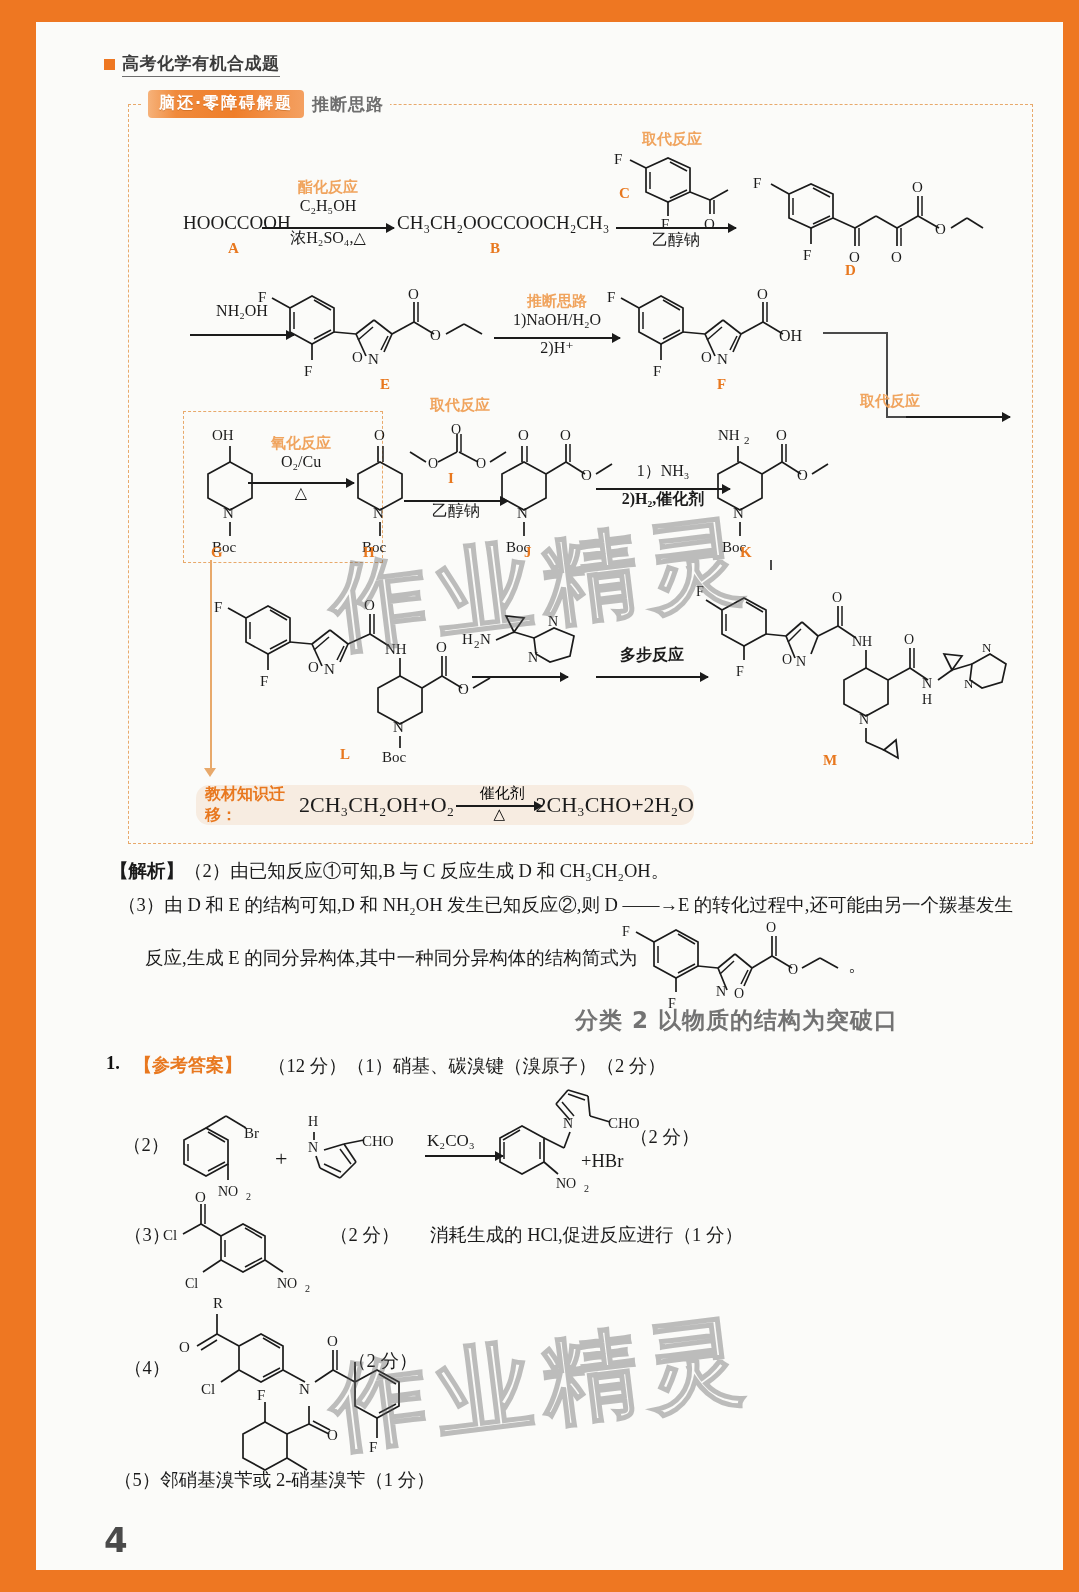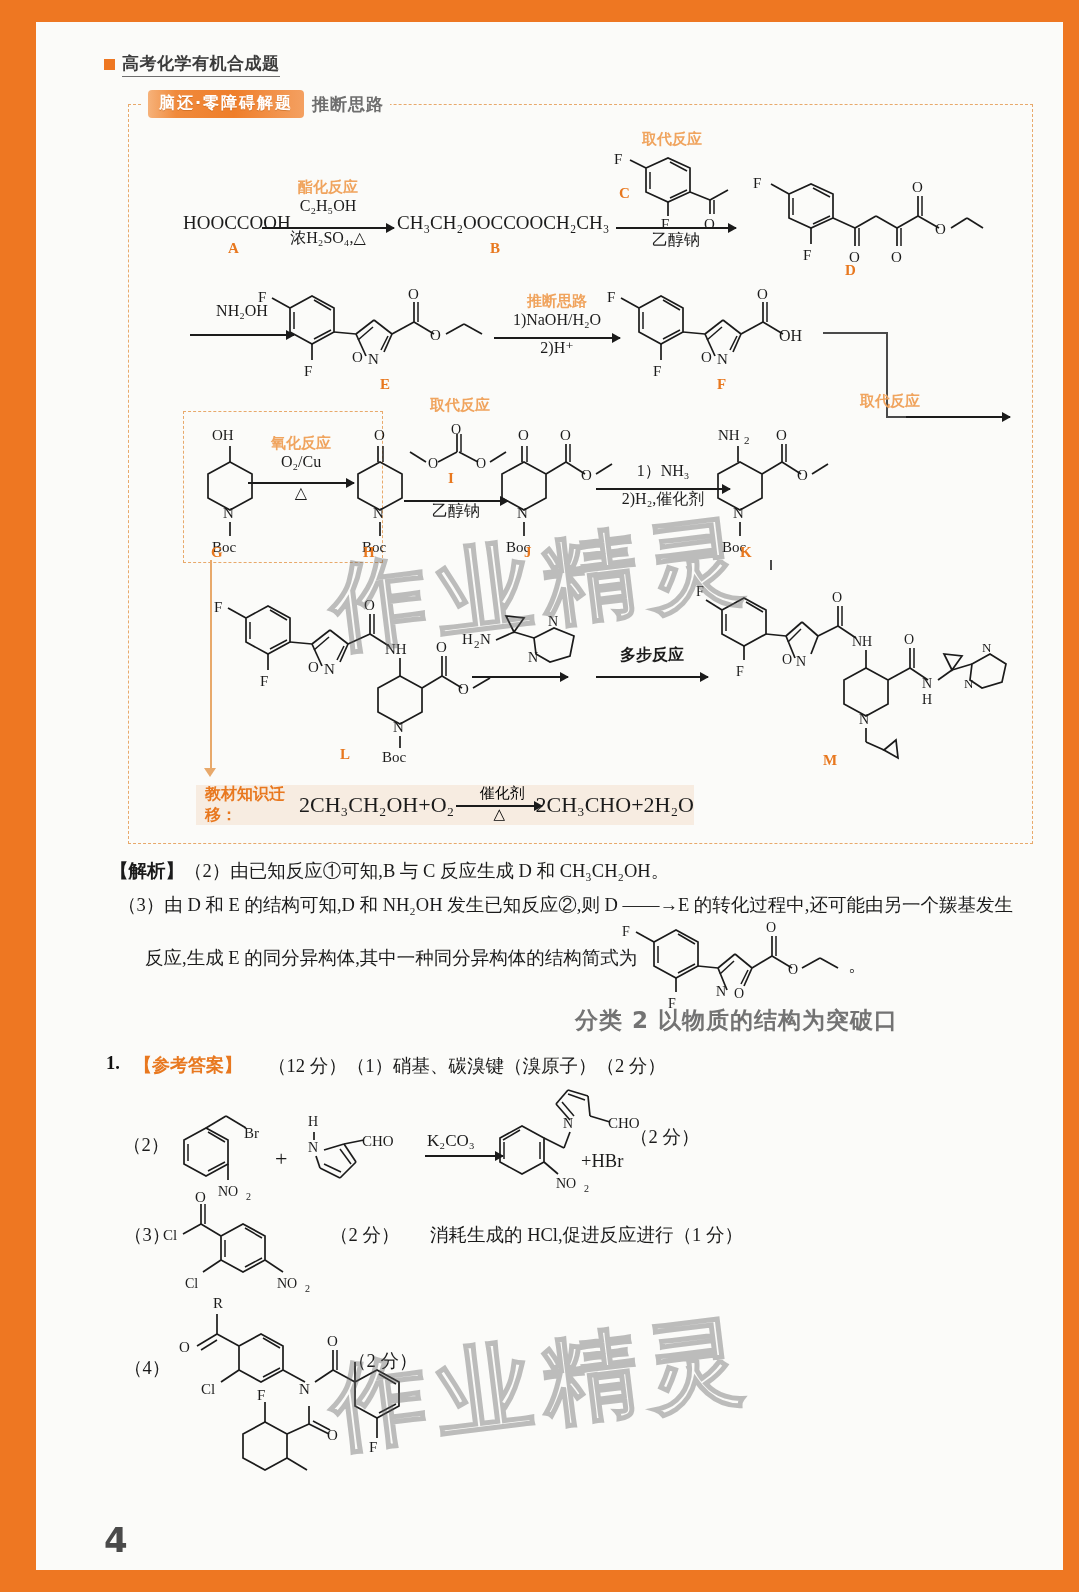--- a/index.html
+++ b/index.html
@@ -60,21 +60,21 @@
   svg.struct text{font-family:"Liberation Serif","DejaVu Serif",serif;fill:#1b1b1b;}
   svg.struct .bond{stroke:#1b1b1b;stroke-width:1.7;fill:none;}
   svg.struct .bond2{stroke:#1b1b1b;stroke-width:1.5;fill:none;}
 
   
   #gh-box{position:absolute;left:183px;top:411px;width:200px;height:152px;
       border:1.5px dashed #e8a96b;box-sizing:border-box;}
 
   
   #transfer{position:absolute;left:196px;top:785px;width:498px;height:40px;
-      background:#f7ece1;display:flex;align-items:center;padding-left:9px;box-sizing:border-box;}
+      background:#f7ece1;display:flex;align-items:center;padding-left:9px;box-sizing:border-box;border-radius:13px;}
   #transfer .tlabel{color:#e8781f;font-weight:bold;font-size:16px;
       font-family:"DejaVu Sans","Liberation Sans",sans-serif;}
   #transfer .teq{font-size:22px;color:#1b1b1b;}
 
   
   .bodytext{position:absolute;font-size:18.5px;color:#1b1b1b;line-height:1.5;
       font-family:"Liberation Serif","DejaVu Serif",serif;white-space:nowrap;}
   .bodytext b{font-weight:bold;}
 
   
@@ -338,21 +338,21 @@
     <line class="bond" x1="76" y1="38" x2="95" y2="50"></line>
     <text x="91" y="56" font-size="15">O</text>
     <line class="bond" x1="106" y1="50" x2="122" y2="40"></line>
   </svg>
   <div class="cmplab" style="left:524px;top:544px;">J</div>
 
   <div class="cond" style="left:596px;top:462px;width:134px;">
     <div class="top">1）NH₃</div>
   </div>
   <div class="arrow" style="left:596px;top:488px;width:134px;"></div>
-  <div class="cond" style="left:596px;top:490px;width:134px;">
+  <div class="cond" style="left:596px;top:490px;width:134px;font-weight:bold;">
     <div class="bot">2)H₂,催化剂</div>
   </div>
 
   <svg class="struct" style="left:706px;top:424px;" width="130" height="130" viewBox="0 0 130 130">
     <text x="12" y="16" font-size="15">NH</text>
     <text x="38" y="20" font-size="11">2</text>
     <line class="bond" x1="32" y1="22" x2="32" y2="38"></line>
     <polygon class="bond" points="34,38 56,50 56,74 34,86 12,74 12,50"></polygon>
     <text x="27" y="94" font-size="15">N</text>
     <line class="bond" x1="34" y1="98" x2="34" y2="112"></line>
@@ -642,18 +642,19 @@
     <line class="bond2" x1="148" y1="127" x2="165" y2="136"></line>
     <text x="162" y="146" font-size="15">O</text>
     <line class="bond" x1="144" y1="130" x2="122" y2="140"></line>
     <polygon class="bond" points="122,140 100,128 78,140 78,164 100,176 122,164"></polygon>
     <line class="bond" x1="100" y1="128" x2="100" y2="108"></line>
     <text x="92" y="106" font-size="15">F</text>
     <line class="bond" x1="122" y1="164" x2="142" y2="176"></line>
   </svg>
   <div class="bodytext" style="left:348px;top:1348px;">（2 分）</div>
 
+  <div class="bodytext" style="left:114px;top:1467px;">（5）邻硝基溴苄或 2-硝基溴苄（1 分）</div>
 
   <div id="pageno">4</div>
 
   <div class="wm" id="wm1">作业精灵</div>
   <div class="wm" id="wm2">作业精灵</div>
 </div>
 
 </body></html>

